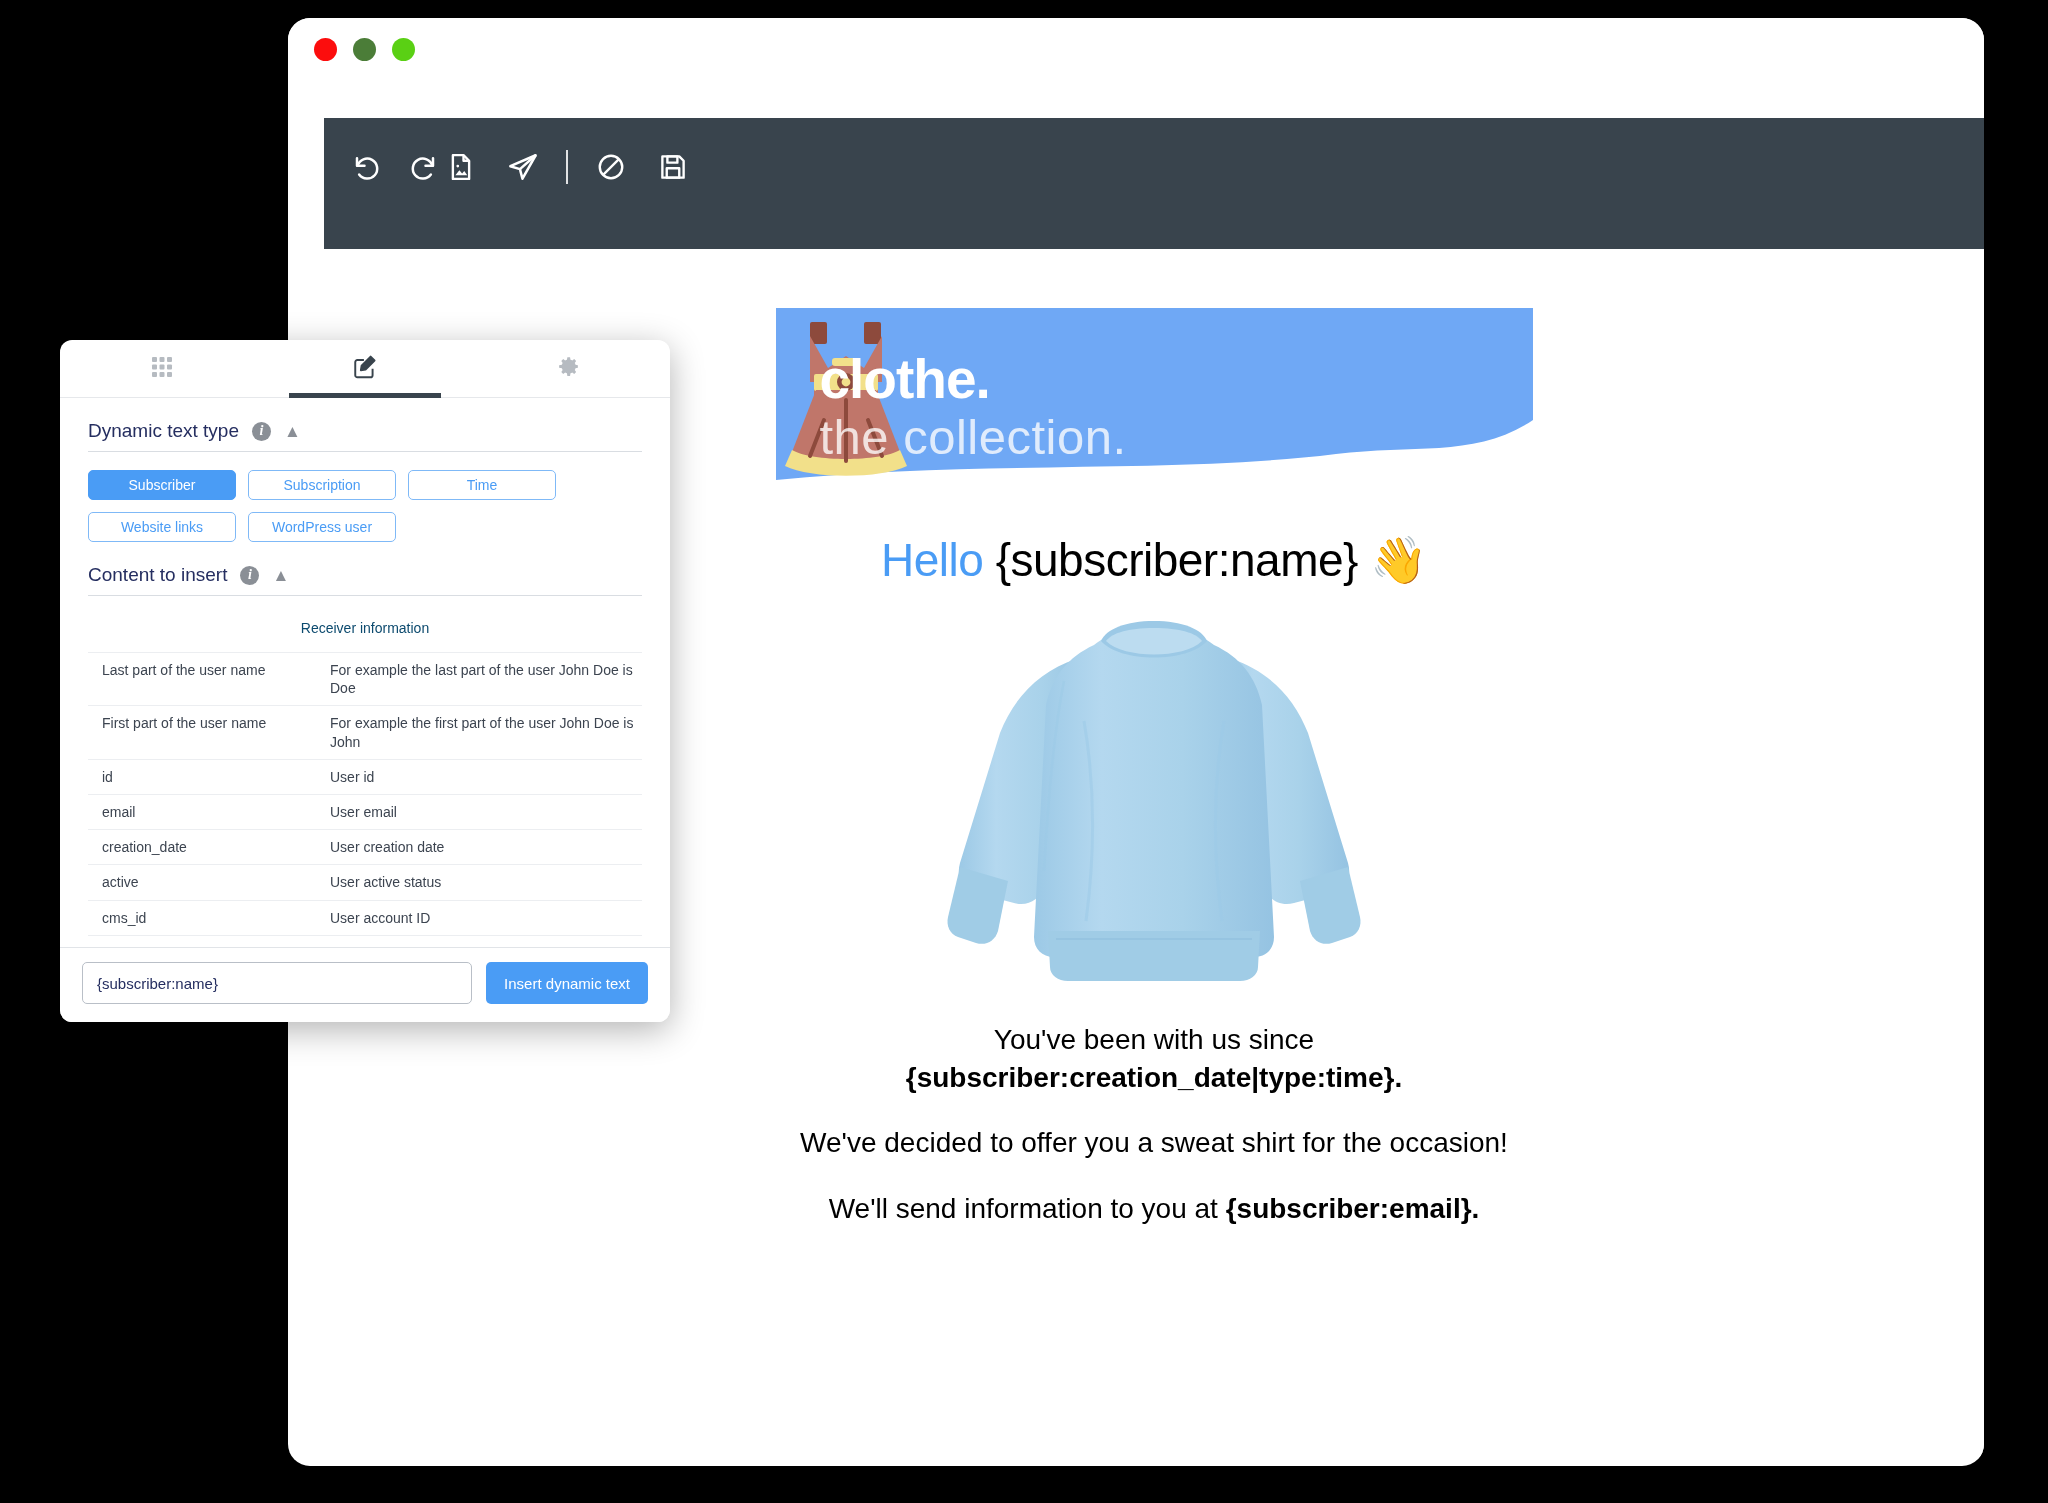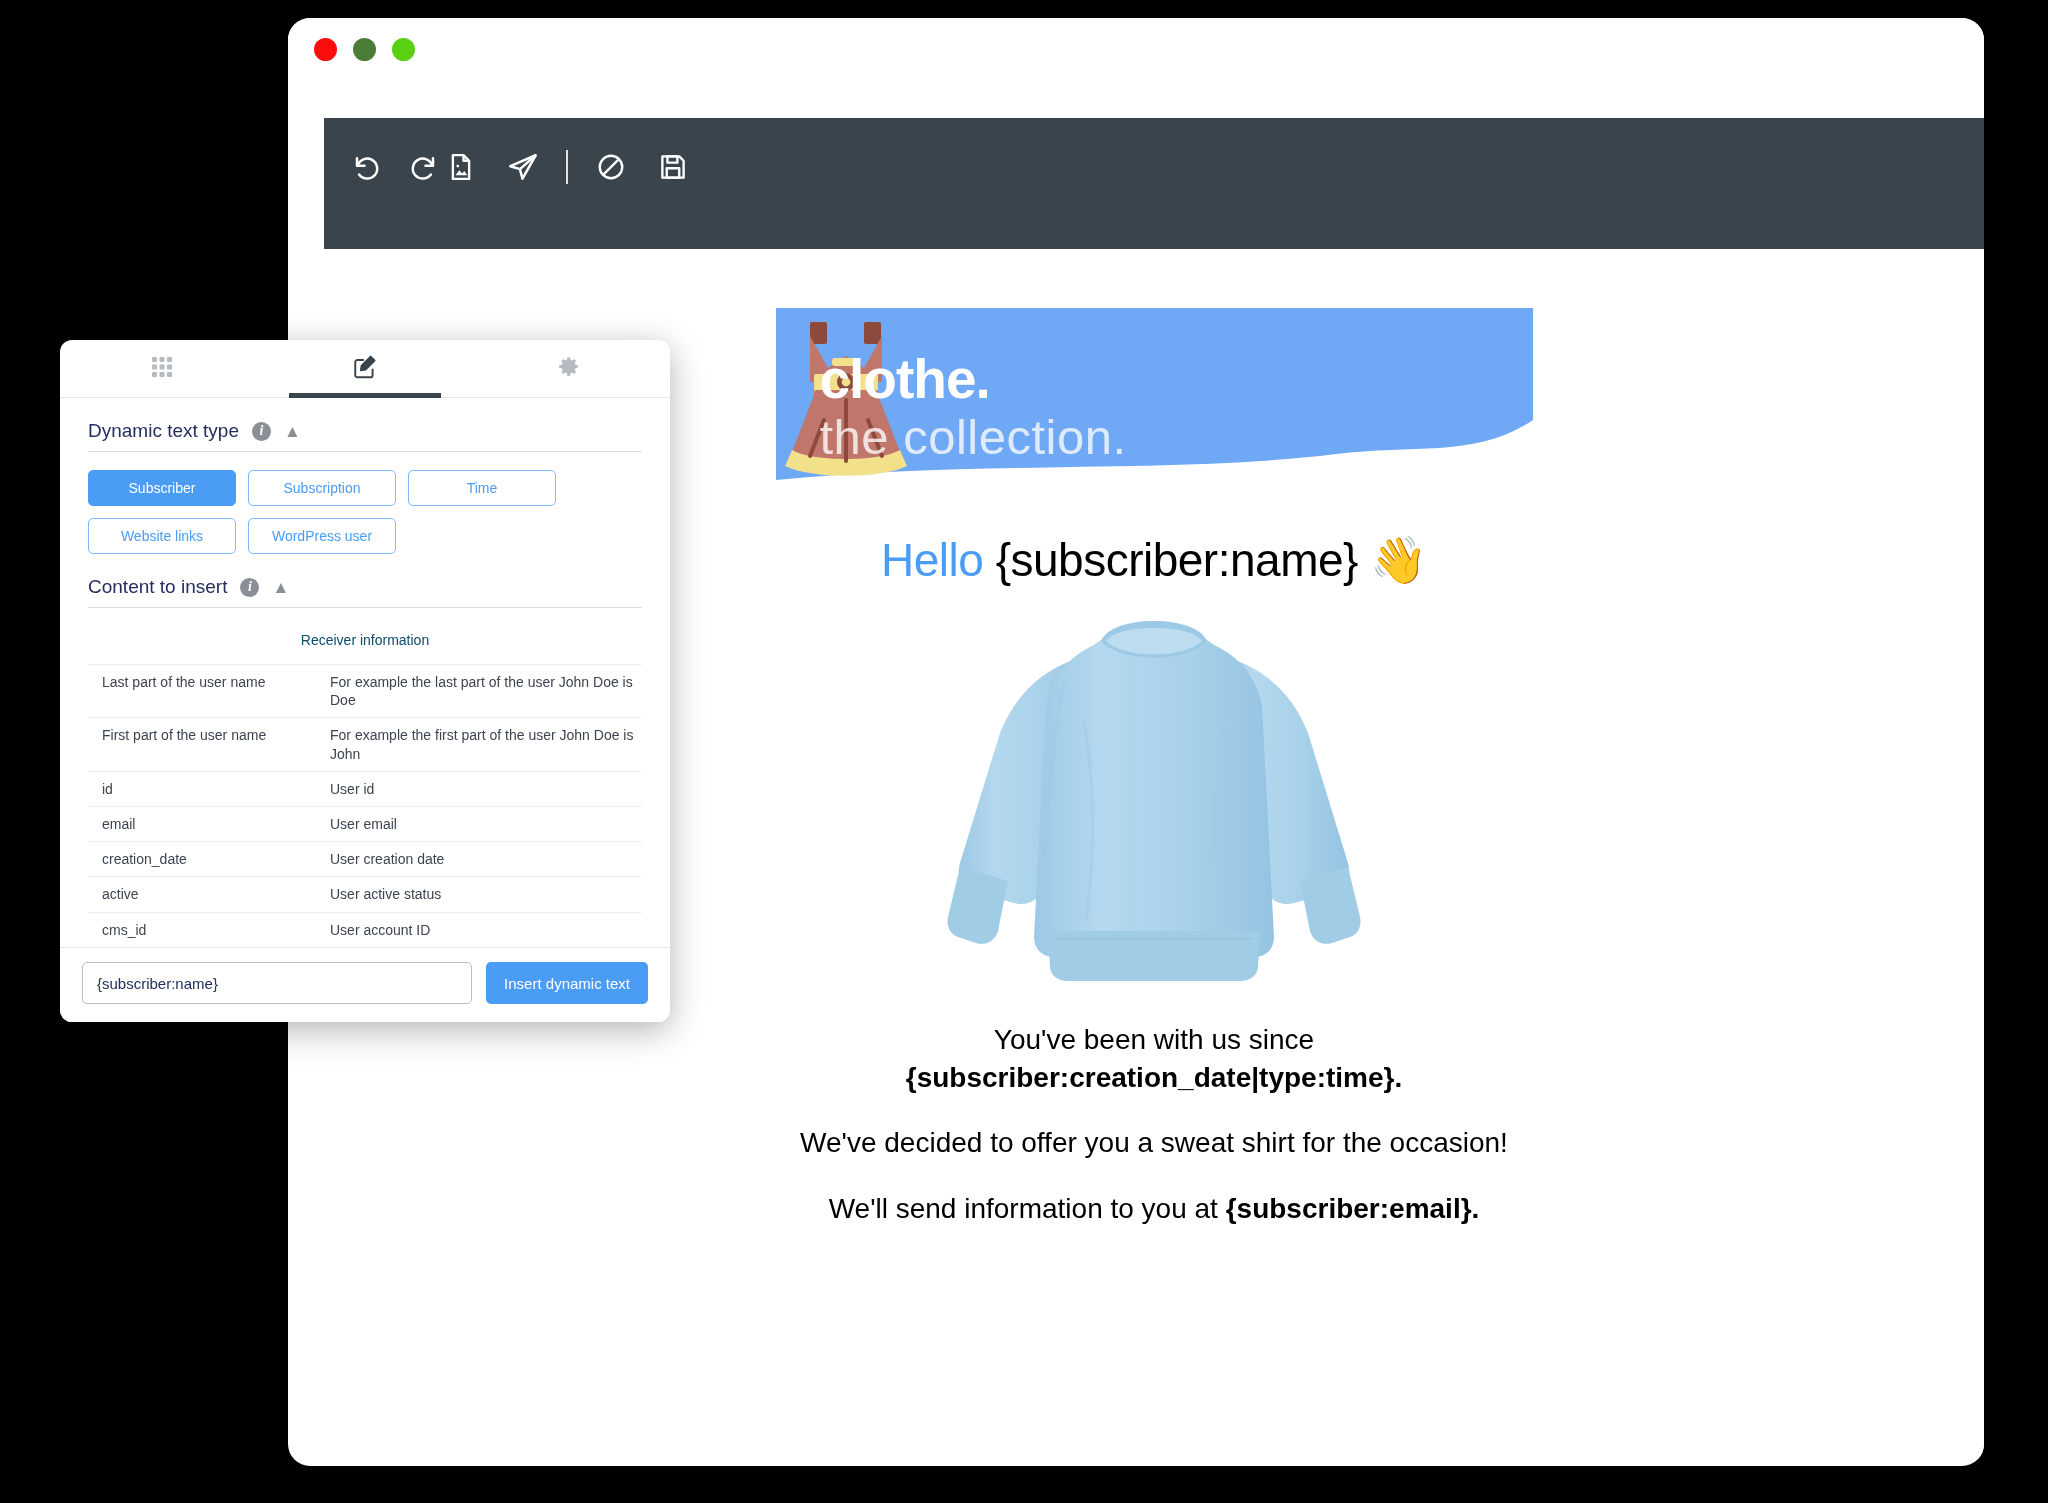--- a/index.html
+++ b/index.html
@@ -190,21 +190,21 @@
     height: 1px; background: #d9dde2;
     margin: 9px 28px 0 28px;
   }
 
   .type-buttons {
     display: flex; flex-wrap: wrap;
     gap: 12px;
     padding: 18px 28px 0 28px;
   }
   .type-btn {
-    width: 148px; height: 36px;
+    width: 148px; height: 30px;
     border: 1px solid #7fb9f7;
     border-radius: 5px;
     background: #ffffff;
     color: #4a9cf5;
     font-size: 14px;
     font-family: "Liberation Sans", sans-serif;
     cursor: pointer;
     display: flex; align-items: center; justify-content: center;
   }
   .type-btn.active {

